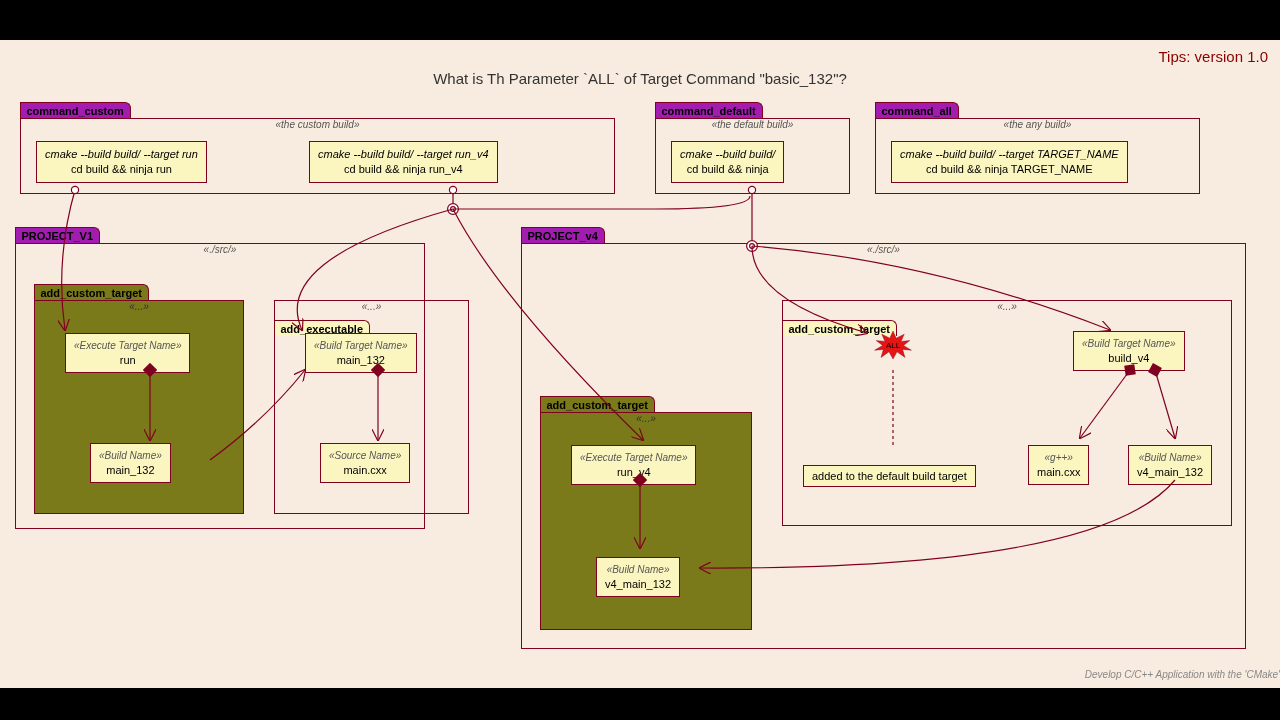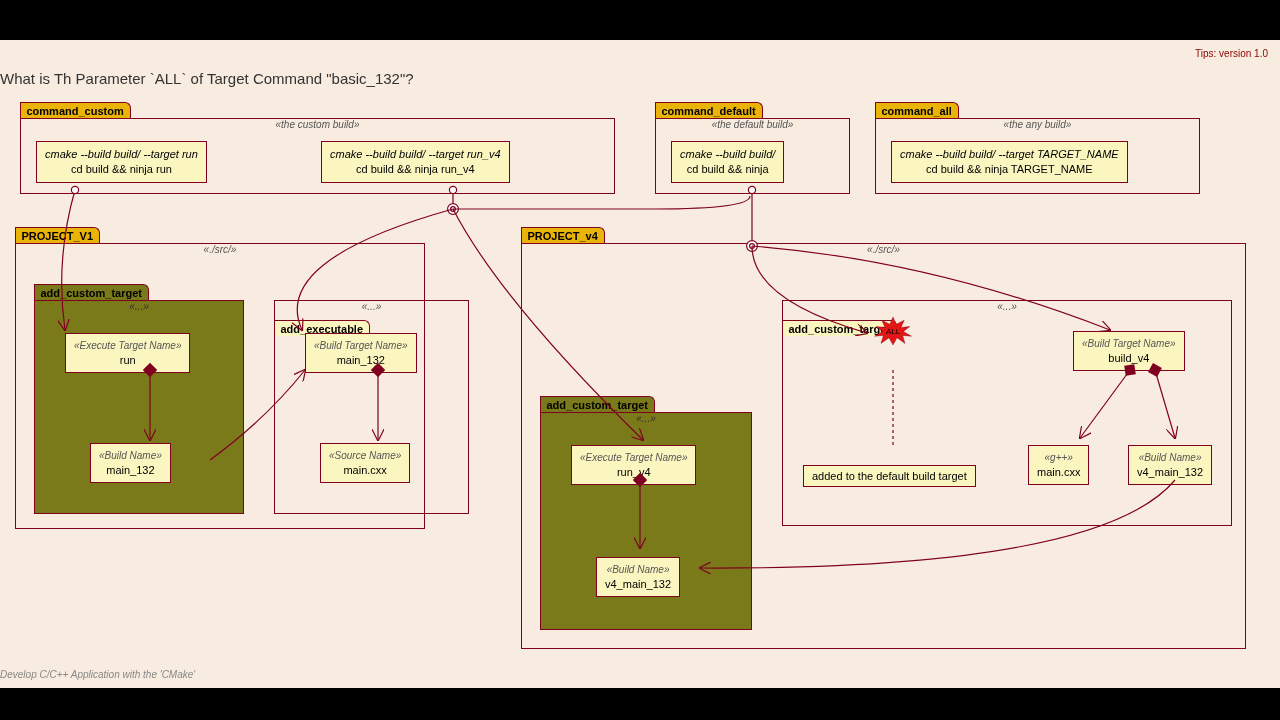--- a/index.html
+++ b/index.html
@@ -2,25 +2,25 @@
 <html><head>
 <meta charset="utf-8">
 <style>
   * { box-sizing: border-box; font-family: Verdana, Geneva, sans-serif; }
   body { margin:0; background:#000; }
   .stage { width:1280px; height:720px; margin:0 auto; position:relative; background:#000; }
   .svgfill { position:absolute; left:0; top:0; pointer-events:none; }
   .canvas { position:absolute; left:0; top:40px; width:1280px; height:648px; background:#f8ece0; }
   .letterbox-top, .letterbox-bottom { position:absolute; left:0; width:1280px; height:40px; background:#000; }
   .letterbox-top { top:0 } .letterbox-bottom { top:688px }
-  .tips { position:absolute; right:12px; top:8px; font-size:10px; color:#8b0000; }
-  .title { position:absolute; top:30px; left:0; width:1280px; text-align:left; font-size:15px; color:#333; }
-  .footer { position:absolute; bottom:8px; left:0; width:1280px; text-align:left; font-size:10px; color:#888; font-style:italic; }
+  .tips { position:absolute; right:12px; top:8px; font-size:15px; color:#8b0000; }
+  .title { position:absolute; top:30px; left:0; width:1280px; text-align:center; font-size:15px; color:#333; }
+  .footer { position:absolute; bottom:8px; left:0; width:1280px; text-align:right; font-size:10px; color:#888; font-style:italic; }
   .frame { position:absolute; border:1.5px solid #800020; background:transparent; font-size:11px; }
-  .folder-tab { position:absolute; top:-17px; left:-1.5px; border:1.5px solid #800020; border-bottom:none; background:#eab308; padding:2px 6px 1px 6px; font-weight:bold; color:#000; border-radius:0 6px 0 0; font-size:11px; }
+  .folder-tab { position:absolute; top:-17px; left:-1.5px; border:1.5px solid #800020; border-bottom:none; background:#a21caf; padding:2px 6px 1px 6px; font-weight:bold; color:#000; border-radius:0 6px 0 0; font-size:11px; }
   .folder-tab.yellow { background:#fbf6c0;margin-top:36px; }
   .frame.olive { background:#7a7a1a }
   .frame.olive .folder-tab { background:#7a7a1a; color:#000 }
   .stereo { font-style:italic; font-size:10px; color:#555; }
   .yellowbox { position:absolute; background:#fbf6c0; border:1px solid #800020; text-align:center; padding:5px 8px; font-size:11px; line-height:1.35; white-space:nowrap; }
   .em { font-style:italic; }
   .note { position:absolute; background:#fbf6c0; border:1px solid #800020; padding:4px 8px; font-size:11px; }
   .note::after { content:""; position:absolute; right:-1px; top:-1px; width:10px; height:10px; background:linear-gradient(135deg,#fbf6c0 50%,transparent 50%); border-left:1px solid #800020; border-bottom:1px solid #800020; transform:rotate(180deg); }
   .burst { position:absolute; width:40px; height:28px; }
   .burst svg { width:100%; height:100% }
@@ -39,21 +39,21 @@
     <div class="title">What is Th Parameter `ALL` of Target Command "basic_132"?</div>
     <div class="footer">Develop C/C++ Application with the 'CMake'</div>
 
     <div class="frame" style="left:20px; top:78px; width:595px; height:76px">
       <div class="folder-tab">command_custom</div>
       <span class="cardtag">«the custom build»</span>
       <div class="yellowbox" style="left:15px; top:22px;">
         <div class="em">cmake --build build/ --target run</div>
         <div>cd build &amp;&amp; ninja run</div>
       </div>
-      <div class="yellowbox" style="left:300px; top:22px;">
+      <div class="yellowbox" style="left:288px; top:22px;">
         <div class="em">cmake --build build/ --target run_v4</div>
         <div>cd build &amp;&amp; ninja run_v4</div>
       </div>
     </div>
 
     <div class="frame" style="left:875px; top:78px; width:325px; height:76px">
       <div class="folder-tab">command_all</div>
       <span class="cardtag">«the any build»</span>
       <div class="yellowbox" style="left:15px; top:22px;">
         <div class="em">cmake --build build/ --target TARGET_NAME</div>
@@ -115,21 +115,21 @@
         <div class="yellowbox" style="left:55px; top:144px;">
           <div class="stereo">«Build Name»</div>
           <div>v4_main_132</div>
         </div>
       </div>
 
       <div class="frame" style="left:260px; top:56px; width:450px; height:226px">
         <div class="folder-tab yellow">add_custom_target</div>
         <span class="cardtag">«...»</span>
 
-        <div class="burst" style="left:90px; top:16px">
+        <div class="burst" style="left:90px; top:30px">
           <svg viewBox="0 0 100 70">
               <path d="M50 0 L58 18 L78 8 L70 26 L92 24 L76 36 L96 48 L74 46 L80 66 L60 52 L50 70 L40 52 L20 66 L26 46 L4 48 L24 36 L8 24 L30 26 L22 8 L42 18 Z" fill="#e31515" stroke="#800020"></path>
           <text x="50" y="42" font-size="20" text-anchor="middle" fill="#000">ALL</text>
             </svg>
         </div>
         <div class="note" style="left:20px; top:164px">added to the default build target</div>
 
         <div class="yellowbox" style="left:290px; top:30px;">
           <div class="stereo">«Build Target Name»</div>
           <div>build_v4</div>

